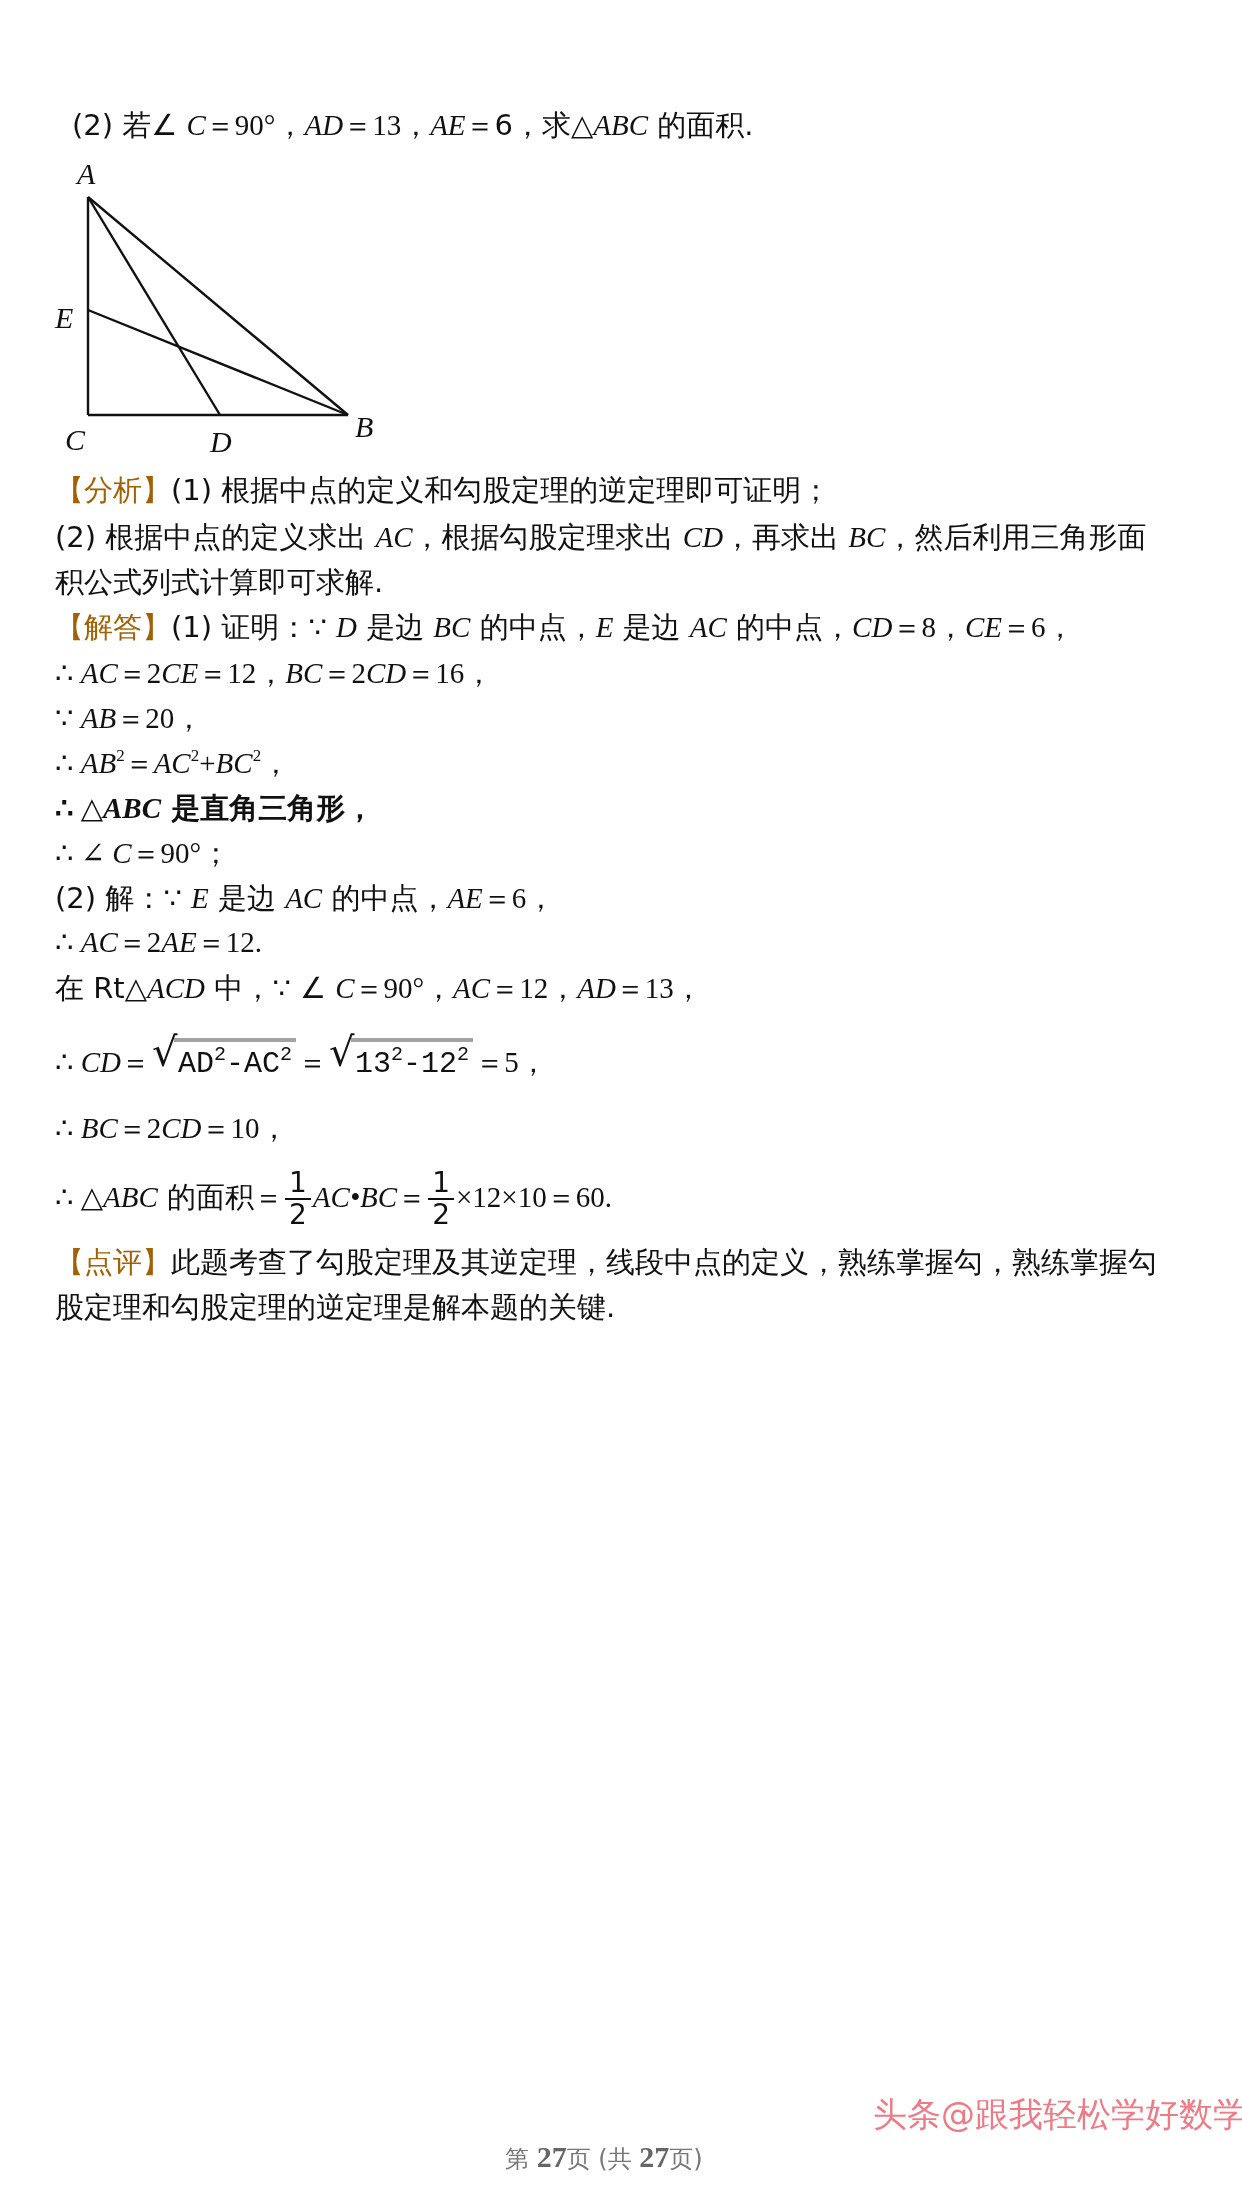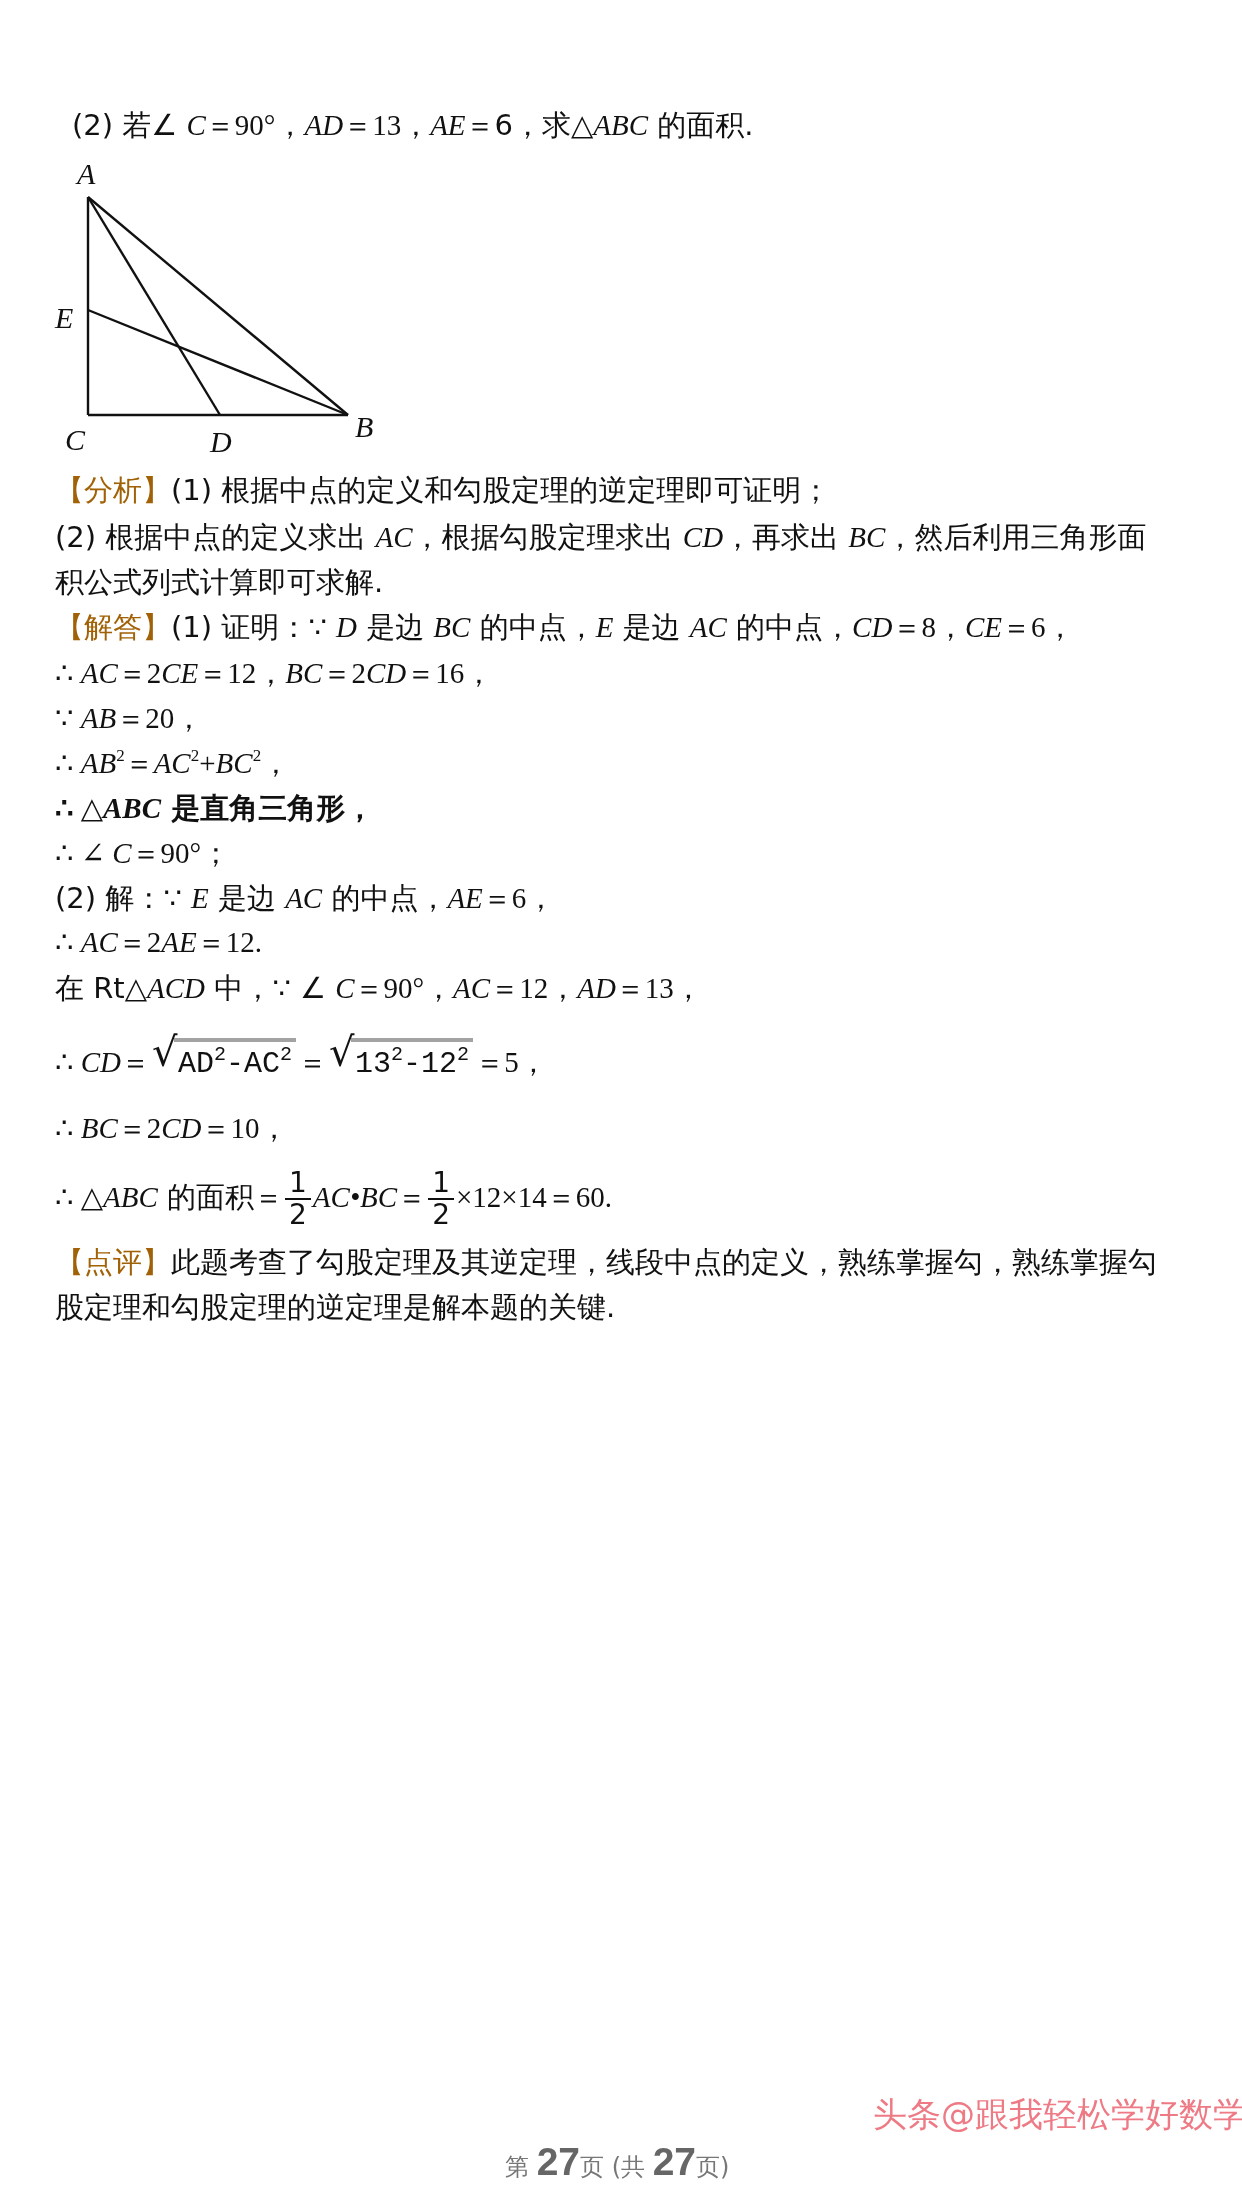--- a/index.html
+++ b/index.html
@@ -18,21 +18,21 @@
   .sqrt .body sup { font-size: 20px; }
   .frac { display: inline-block; vertical-align: middle; text-align: center; margin: 0 2px;
           font-family: "DejaVu Sans", sans-serif; font-size: 28px; line-height: 30px; }
   .frac .num { display: block; border-bottom: 2px solid #111; padding: 0 4px; }
   .frac .den { display: block; padding: 0 4px; }
   #diagram { position: absolute; left: 40px; top: 160px; }
   #watermark { position: absolute; left: 873px; top: 2092px; font-size: 34px; color: #ee7a85;
                font-family: "DejaVu Sans", sans-serif; white-space: nowrap; }
   #footer { position: absolute; left: 505px; top: 2140px; font-size: 24px; color: #777;
             font-family: "DejaVu Sans", sans-serif; white-space: nowrap; }
-  #footer b { font-family: Liberation Sans, sans-serif; font-size: 39px; color: #666; }
+  #footer b { font-family: Liberation Serif, serif; font-size: 30px; color: #666; }
 </style>
 </head>
 <body>
 
 <div class="line" style="top:105px;left:72px;">
   <span class="zh">(2) 若∠ </span><span class="m">C</span><span class="r">＝90°，</span><span class="m">AD</span><span class="r">＝13，</span><span class="m">AE</span><span class="zh">＝6，求△</span><span class="m">ABC</span><span class="zh"> 的面积.</span>
 </div>
 
 <svg id="diagram" width="360" height="300" viewBox="0 0 360 300">
   <g stroke="#111" stroke-width="2.4" fill="none">
@@ -97,21 +97,21 @@
 
 <div class="line" style="top:1038px;">
   <span class="r">∴ </span><span class="m">CD</span><span class="r">＝</span><span class="sqrt"><span class="rad">√</span><span class="body"><span>AD</span><sup>2</sup><span>-AC</span><sup>2</sup></span></span><span class="r">＝</span><span class="sqrt"><span class="rad">√</span><span class="body"><span>13</span><sup>2</sup><span>-12</span><sup>2</sup></span></span><span class="r">＝5，</span>
 </div>
 
 <div class="line" style="top:1108px;">
   <span class="r">∴ </span><span class="m">BC</span><span class="r">＝2</span><span class="m">CD</span><span class="r">＝10，</span>
 </div>
 
 <div class="line" style="top:1168px;">
-  <span class="r">∴ △</span><span class="m">ABC</span><span class="zh"> 的面积＝</span><span class="frac"><span class="num">1</span><span class="den">2</span></span><span class="m">AC•BC</span><span class="r">＝</span><span class="frac"><span class="num">1</span><span class="den">2</span></span><span class="r">×12×14＝60.</span>
+  <span class="r">∴ △</span><span class="m">ABC</span><span class="zh"> 的面积＝</span><span class="frac"><span class="num">1</span><span class="den">2</span></span><span class="m">AC•BC</span><span class="r">＝</span><span class="frac"><span class="num">1</span><span class="den">2</span></span><span class="r">×12×10＝60.</span>
 </div>
 
 <div class="line" style="top:1242px;">
   <span class="tag">【点评】</span><span class="zh">此题考查了勾股定理及其逆定理，线段中点的定义，熟练掌握勾，熟练掌握勾</span>
 </div>
 <div class="line zh" style="top:1287px;">股定理和勾股定理的逆定理是解本题的关键.</div>
 
 <div id="watermark">头条@跟我轻松学好数学</div>
 
 <div id="footer">

